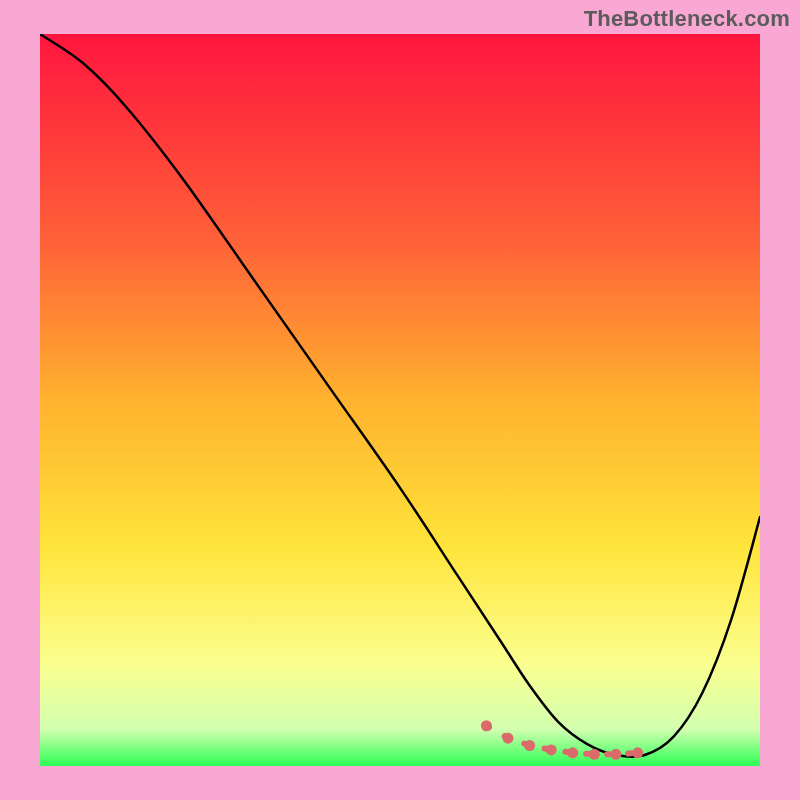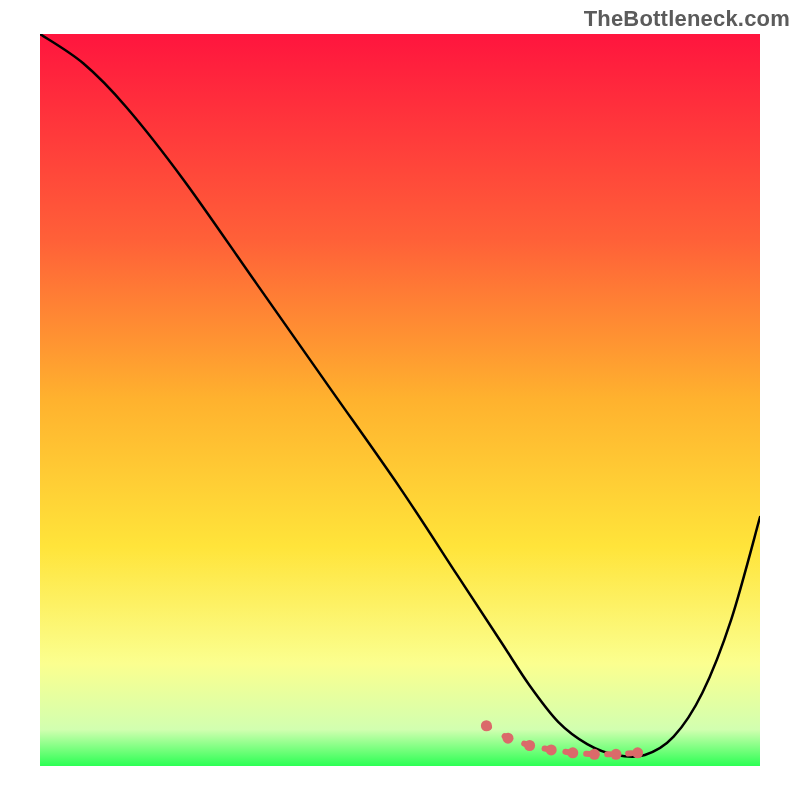--- a/index.html
+++ b/index.html
@@ -1,17 +1,17 @@
 <!DOCTYPE html>
 <html><head>
 <meta charset="utf-8">
 <style>
   * { margin: 0; padding: 0; box-sizing: border-box; }
   html, body { width: 800px; height: 800px; overflow: hidden; background: #000; }
-  .container { position: relative; width: 800px; height: 800px; background: #ffffff; }
+  .container { position: relative; width: 800px; height: 800px; background: #f9a8d4; }
   .watermark {
     position: absolute;
     top: 6px;
     right: 10px;
     font-family: Arial, Helvetica, sans-serif;
     font-size: 22px;
     font-weight: bold;
     color: #5b5b5b;
     letter-spacing: 0.2px;
   }

